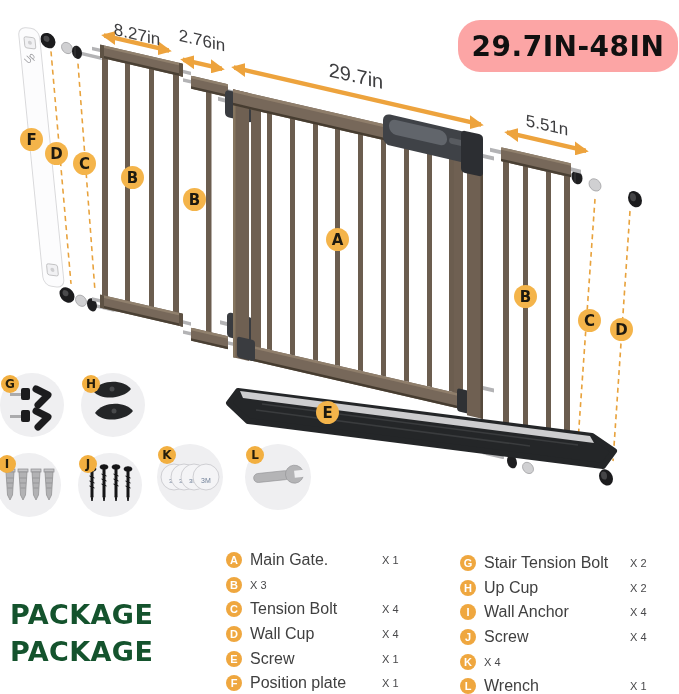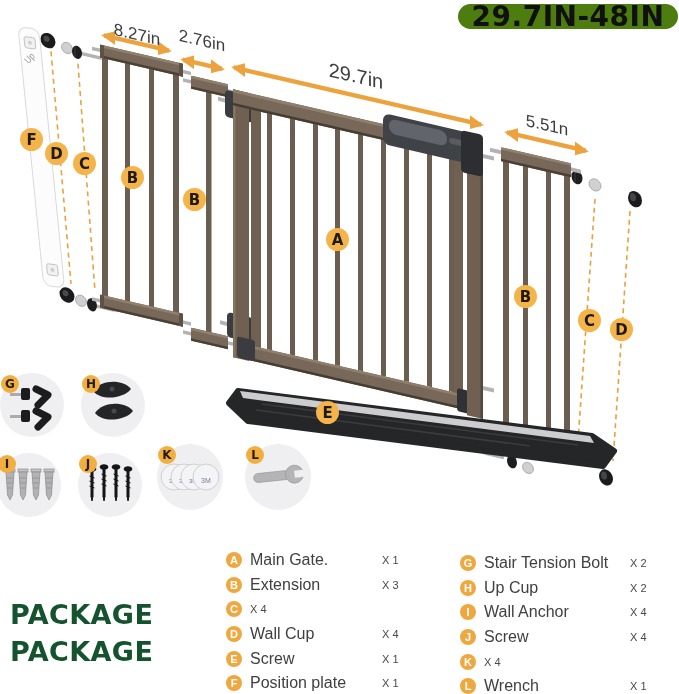--- a/index.html
+++ b/index.html
@@ -1,20 +1,20 @@
 <!DOCTYPE html>
 <html><head>
 <meta charset="utf-8">
 <style>
   html,body{margin:0;padding:0;background:#fff;}
   .stage{position:relative;width:679px;height:694px;overflow:hidden;background:#fff;
          font-family:"Liberation Sans",sans-serif;}
   .diagram-svg{position:absolute;left:0;top:0;}
   svg text{font-family:"Liberation Sans",sans-serif;}
-  .pill{position:absolute;left:458px;top:4px;width:220px;height:25px;background:#4d7c0f;
+  .pill{position:absolute;left:458px;top:20px;width:220px;height:52px;background:#fca5a5;
         border-radius:22px;display:flex;align-items:center;justify-content:center;
         font-weight:bold;font-size:28px;color:#101010;letter-spacing:0.5px;
         font-family:"DejaVu Sans","Liberation Sans",sans-serif;}
   .badge{position:absolute;width:23px;height:23px;border-radius:50%;background:#F4B44A;
          color:#1e1a10;font-weight:bold;font-size:15px;display:flex;align-items:center;
          justify-content:center;font-family:"DejaVu Sans","Liberation Sans",sans-serif;}
   .thumb{position:absolute;border-radius:50%;background:#efeff1;}
   .thumb svg{position:absolute;left:0;top:0;}
   .tbadge{width:18px;height:18px;font-size:12px;left:1px;top:2px;background:#F2AF40;color:#241d0c;}
   .pkg-title{position:absolute;left:10px;top:596px;font-size:27px;line-height:37px;
@@ -375,25 +375,25 @@
   </div>
 
   <div class="col col-l">
     <div class="row">
       <span class="lbadge">A</span>
       <span class="pname">Main Gate.</span>
       <span class="pqty">X 1</span>
     </div>
     <div class="row">
       <span class="lbadge">B</span>
-      <span class="pname">Extension</span>
       <span class="pqty">X 3</span>
     </div>
     <div class="row">
       <span class="lbadge">C</span>
+      <span class="pname">Tension Bolt</span>
       <span class="pqty">X 4</span>
     </div>
     <div class="row">
       <span class="lbadge">D</span>
       <span class="pname">Wall Cup</span>
       <span class="pqty">X 4</span>
     </div>
     <div class="row">
       <span class="lbadge">E</span>
       <span class="pname">Screw</span>

